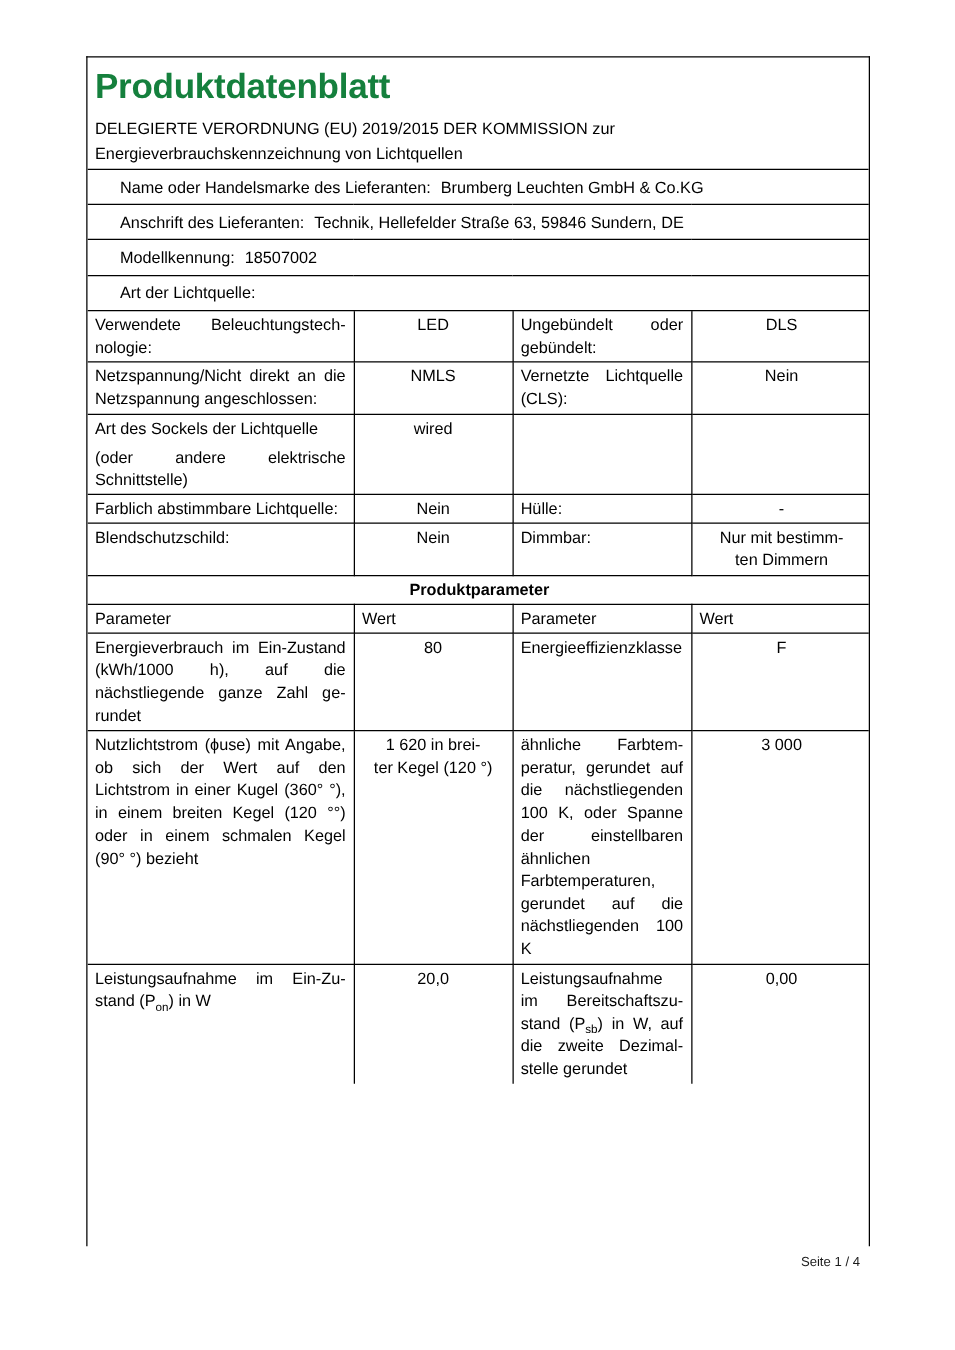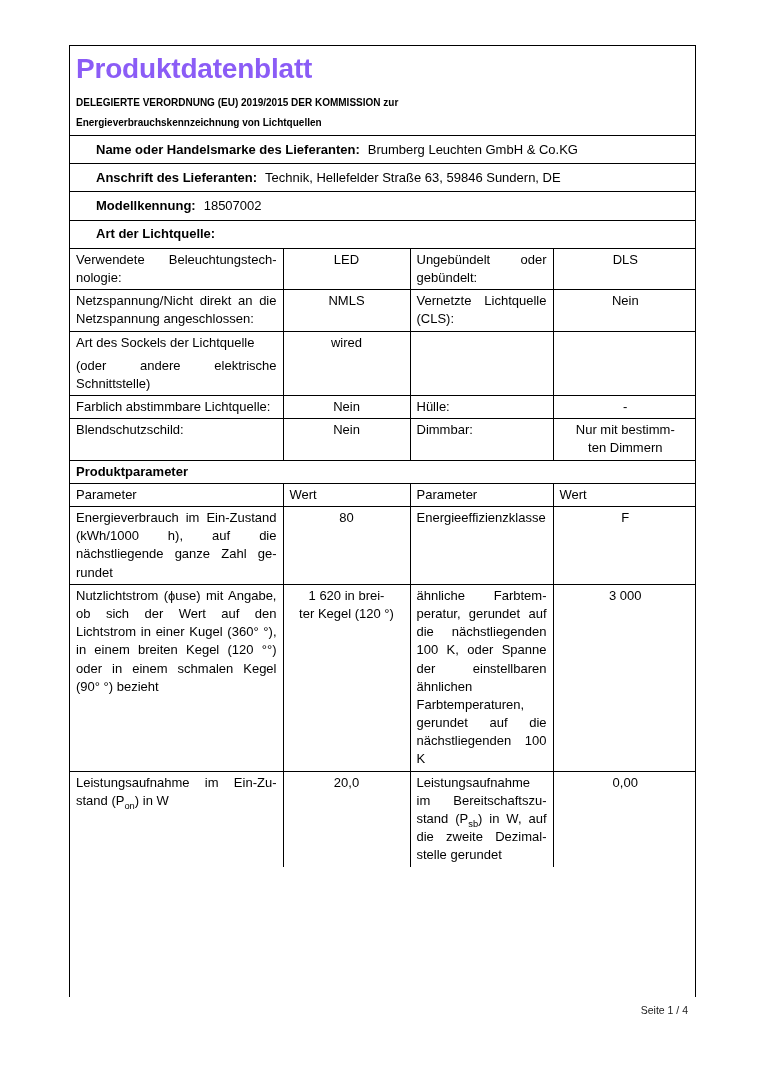--- a/index.html
+++ b/index.html
@@ -27,57 +27,57 @@
     border-bottom: 1.5px solid #000;
     overflow: hidden;
   }
   .head h1 {
     font-size: 28px;
     font-weight: bold;
     line-height: 34px;
     margin-bottom: 7px;
     letter-spacing: -0.2px;
   }
-  .intro { font-size: 10px; line-height: 20px; font-weight: bold; }
+  .intro { font-size: 13px; line-height: 20px; }
   table.sheet {
     width: 100%;
     border-collapse: collapse;
     border: hidden;
     table-layout: fixed;
     font-size: 13px;
     line-height: 1.4;
   }
   table.sheet td {
     border: 1.5px solid #000;
     vertical-align: top;
     padding: 2px 6px;
   }
   tr.supplier-row td { padding: 4.5px 6px; }
-  .lbl { font-weight: bold; padding-left: 20px; }
+  .lbl { font-weight: normal; padding-left: 20px; }
   .lblval { margin-left: 8px; }
   td.param { text-align: justify; }
   td.val   { text-align: center; white-space: pre-line; }
-  td.section-title { font-weight: bold; padding: 2.5px 6px; }
+  td.section-title { text-align: center; font-weight: bold; padding: 2.5px 6px; }
   .para2 { display: block; margin-top: 5px; }
   sub { font-size: 0.72em; line-height: 0; }
   .footer {
     position: absolute;
     top: 1004px; right: 76px;
     font-size: 10.5px;
     color: #1a1a1a;
   }
 </style>
 </head>
 <body>
 
 <div class="page">
   <div class="doc">
 
     <div class="head">
-      <h1 style="color: #8b5cf6;">Produktdatenblatt</h1>
+      <h1 style="color: #15803d;">Produktdatenblatt</h1>
       <div class="intro">
         <div>DELEGIERTE VERORDNUNG (EU) 2019/2015 DER KOMMISSION zur</div>
         <div>Energieverbrauchskennzeichnung von Lichtquellen</div>
       </div>
     </div>
 
     <table class="sheet">
       <colgroup>
         <col style="width:213px">
           <col style="width:127px">

